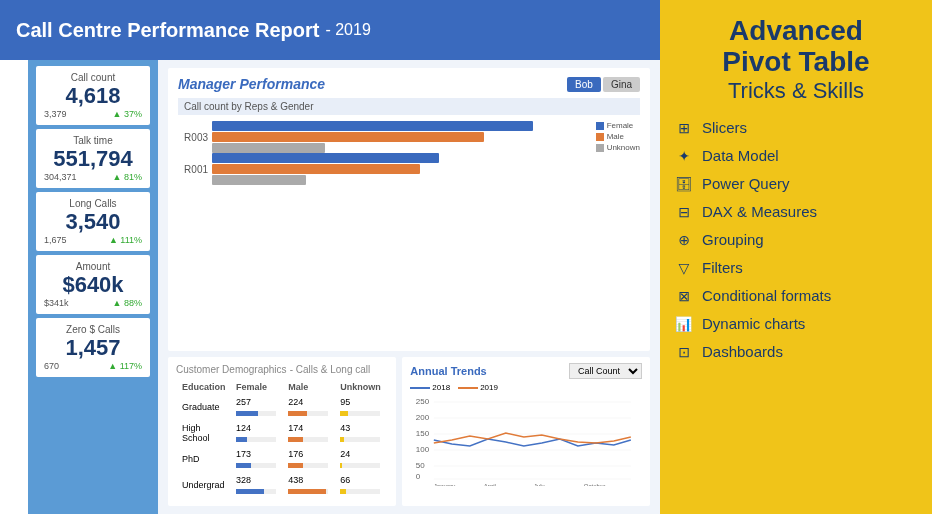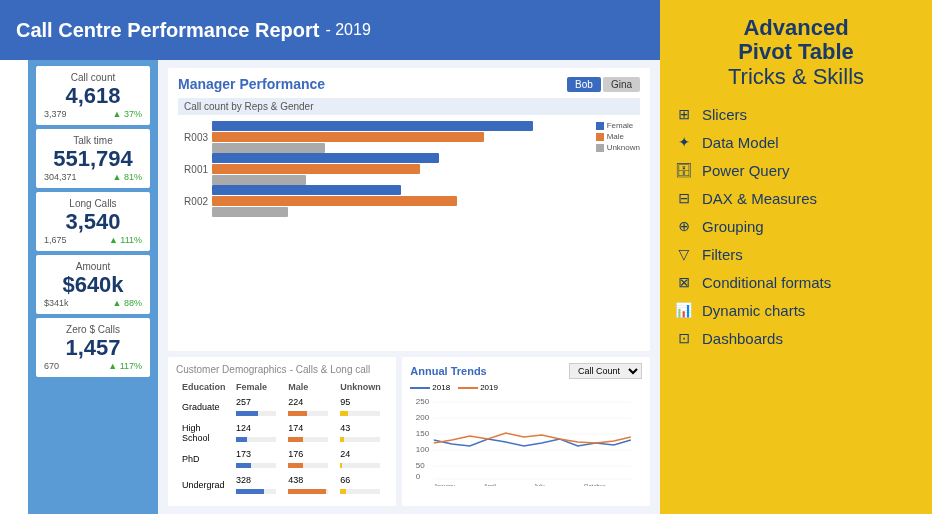--- a/index.html
+++ b/index.html
@@ -23,21 +23,21 @@
     .stat-value { font-size: 22px; font-weight: bold; color: #1a3a6b; line-height: 1; }
     .stat-sub { display: flex; justify-content: space-between; align-items: center; font-size: 9px; color: #555; margin-top: 2px; }
     .stat-change { color: #3a3; font-size: 9px; }
     .arrow-up { color: #3a3; }
 
     
     .chart-area { flex: 1; background: #f0f4fa; padding: 8px 10px; display: flex; flex-direction: column; gap: 6px; }
 
     .manager-perf { background: white; padding: 8px 10px; border-radius: 2px; flex: 1.8; }
     .manager-perf-header { display: flex; justify-content: space-between; align-items: center; margin-bottom: 6px; }
-    .manager-perf-title { font-size: 14px; font-weight: bold; color: #3a6abe; }
+    .manager-perf-title { font-size: 14px; font-weight: bold; color: #3a6abe; font-style: italic; }
     .btn-group { display: flex; gap: 2px; }
     .btn-active { background: #3a6abe; color: white; border: none; padding: 2px 8px; font-size: 10px; border-radius: 2px; cursor: pointer; }
     .btn-inactive { background: #ccc; color: #333; border: none; padding: 2px 8px; font-size: 10px; border-radius: 2px; cursor: pointer; }
 
     .chart-subtitle { font-size: 10px; color: #555; background: #e8eef8; padding: 3px 6px; margin-bottom: 6px; }
 
     .bar-chart { display: flex; flex-direction: column; }
     .bar-row { display: flex; align-items: center; gap: 4px; }
     .bar-label { font-size: 10px; color: #555; width: 30px; text-align: right; }
     .bars { display: flex; flex-direction: column; gap: 1px; flex: 1; }
@@ -62,21 +62,21 @@
     .mini-bar-container { width: 40px; height: 5px; background: #eee; display: inline-block; vertical-align: middle; }
     .mini-bar { height: 5px; }
 
     .trends { background: white; padding: 6px 8px; border-radius: 2px; flex: 1.2; }
     .trends-header { display: flex; justify-content: space-between; align-items: center; margin-bottom: 4px; }
     .trends-title { font-size: 11px; font-weight: bold; color: #3a6abe; }
     .trends-select { font-size: 9px; border: 1px solid #ccc; padding: 1px 4px; }
 
     
     .right-panel { width: 272px; background: #f0c419; display: flex; flex-direction: column; padding: 16px 14px; }
-    .right-title-bold { font-size: 22px; font-weight: bold; color: #1a3a6b; text-align: center; line-height: 1.1; }
+    .right-title-bold { font-size: 28px; font-weight: bold; color: #1a3a6b; text-align: center; line-height: 1.1; }
     .right-subtitle { font-size: 22px; color: #1a3a6b; text-align: center; margin-bottom: 14px; font-weight: 300; }
 
     .features-list { display: flex; flex-direction: column; gap: 8px; }
     .feature-item { display: flex; align-items: center; gap: 8px; }
     .feature-icon { width: 20px; height: 20px; color: #1a3a6b; font-size: 14px; flex-shrink: 0; display: flex; align-items: center; justify-content: center; }
     .feature-label { font-size: 15px; color: #1a3a6b; font-weight: 500; }
 
     
     .trend-svg { width: 100%; height: 90px; }
 
@@ -161,28 +161,20 @@
         <div class="bar bar-orange" style="width:72%"></div>
         <div class="bar bar-gray" style="width:30%"></div>
       </div>
     </div>
                 <div class="bar-row">
       <span class="bar-label">R001</span>
       <div class="bars">
         <div class="bar bar-blue" style="width:60%"></div>
         <div class="bar bar-orange" style="width:55%"></div>
         <div class="bar bar-gray" style="width:25%"></div>
-      </div>
-    </div>
-                <div class="bar-row">
-      <span class="bar-label">R002</span>
-      <div class="bars">
-        <div class="bar bar-blue" style="width:50%"></div>
-        <div class="bar bar-orange" style="width:65%"></div>
-        <div class="bar bar-gray" style="width:20%"></div>
       </div>
     </div>
               </div>
             <div class="legend">
 
             <div class="legend-item">
       <div class="legend-dot" style="background:#3a6abe"></div>
       <span>Female</span>
     </div>
                 <div class="legend-item">

